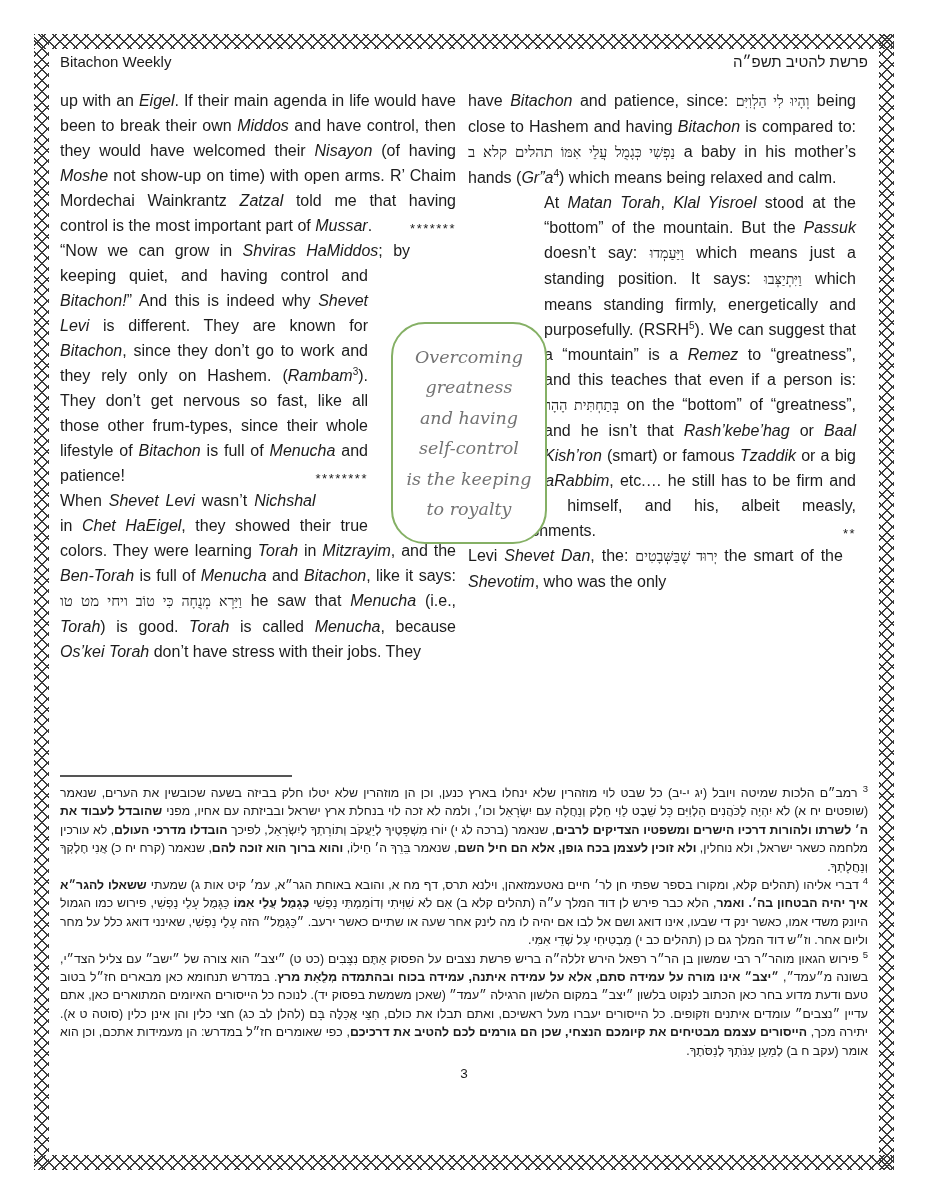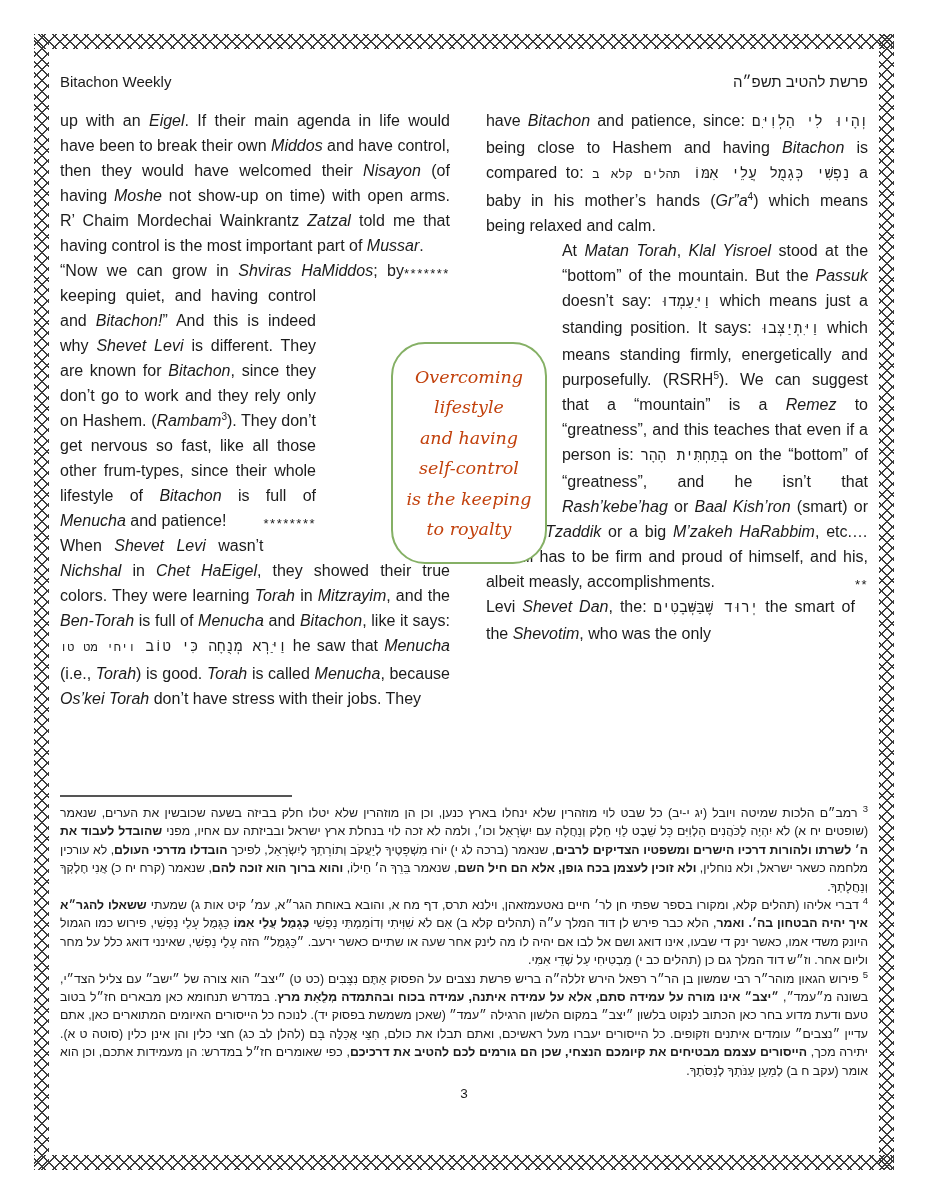--- a/index.html
+++ b/index.html
@@ -13,47 +13,47 @@
   .xh{
     background-image:
       repeating-linear-gradient(45deg,#3d3d3d 0,#3d3d3d 1.4px,transparent 1.4px,transparent 7.6px),
       repeating-linear-gradient(135deg,#3d3d3d 0,#3d3d3d 1.4px,transparent 1.4px,transparent 7.6px);
   }
   .f-top{position:absolute;top:0;left:0;right:0;height:15px;}
   .f-bottom{position:absolute;bottom:0;left:0;right:0;height:15px;}
   .f-left{position:absolute;left:0;top:0;bottom:0;width:15px;}
   .f-right{position:absolute;right:0;top:0;bottom:0;width:15px;}
 
-  .content{position:absolute;left:60px;right:59px;top:52px;margin-top:20px;}
+  .content{position:absolute;left:60px;right:59px;top:52px;}
   .header{display:flex;justify-content:space-between;align-items:baseline;font-size:15px;line-height:20px;}
 
-  .cols{position:relative;display:flex;gap:36px;margin-top:16px;min-height:676px;}
+  .cols{position:relative;display:flex;gap:12px;margin-top:16px;min-height:676px;}
   .colL{width:396px;}
   .colR{width:388px;}
   p{margin:0;font-size:16px;line-height:25px;text-align:justify;}
   .it{font-style:italic;}
   .bd{font-weight:bold;}
-  .he{font-family:Liberation Mono, monospace;font-size:14.2px;}
-  .sm{font-size:12px;}
+  .he{font-family:Liberation Serif, serif;font-size:14.2px;}
+  .sm{font-size:15px;}
   sup{font-size:10px;line-height:0;}
   .stars{float:right;font-size:13px;letter-spacing:1.5px;margin-top:3px;}
   .spacerL{float:right;width:84px;height:275px;margin-left:4px;}
   .spacerR{float:left;width:72px;height:275px;margin-right:4px;}
 
   .h-he{text-align:center;font-weight:bold;line-height:27px;}
   .h-he .he{font-size:17px;}
   .h-he .sm{font-size:11px;}
   .h-en{text-align:center;font-weight:bold;font-size:16.5px;line-height:27px;}
 
   .qbox{
     position:absolute;left:331px;top:234px;width:152px;height:218px;
     border:2px solid #85b065;border-radius:34px;background:#fff;
     display:flex;flex-direction:column;justify-content:center;align-items:center;
     font-family:"DejaVu Serif",serif;font-style:italic;font-size:17.5px;line-height:30.5px;
-    color:#c2410c;text-align:center;
+    color:#737373;text-align:center;
   }
 
   .fn-sep{width:232px;border-top:2.4px solid #555;margin:11px 0 7px 0;}
   .fn{font-size:12.3px;line-height:18.4px;direction:rtl;text-align:justify;
       font-family:Liberation Sans, sans-serif;}
   .fn sup{font-size:9.5px;}
   .pgnum{text-align:center;font-size:13.5px;margin-top:6px;}
 </style>
 </head>
 <body>
@@ -80,21 +80,21 @@
         <p><span>“Now we can grow in </span><span class="it">Shviras HaMiddos</span><span>; by</span><span class="spacerL"></span><span> keeping quiet, and having control and </span><span class="it">Bitachon!</span><span>” And this is indeed why </span><span class="it">Shevet Levi</span><span> is different. They are known for </span><span class="it">Bitachon</span><span>, since they don’t go to work and they rely only on Hashem. (</span><span class="it">Rambam</span><sup>3</sup><span>). They don’t get nervous so fast, like all those other frum-types, since their whole lifestyle of </span><span class="it">Bitachon</span><span> is full of </span><span class="it">Menucha</span><span> and patience!</span><span class="stars">********</span></p>
         <p><span>When </span><span class="it">Shevet Levi</span><span> wasn’t </span><span class="it">Nichshal</span><span> in </span><span class="it">Chet HaEigel</span><span>, they showed their true colors. They were learning </span><span class="it">Torah</span><span> in </span><span class="it">Mitzrayim</span><span>, and the </span><span class="it">Ben-Torah</span><span> is full of </span><span class="it">Menucha</span><span> and </span><span class="it">Bitachon</span><span>, like it says: </span><span class="he">וַיַּרְא מְנֻחָה כִּי טוֹב</span><span class="he"> </span><span class="he sm">ויחי מט טו</span><span> he saw that </span><span class="it">Menucha</span><span> (i.e., </span><span class="it">Torah</span><span>) is good. </span><span class="it">Torah</span><span> is called </span><span class="it">Menucha</span><span>, because </span><span class="it">Os’kei Torah</span><span> don’t have stress with their jobs. They</span></p>
       </div>
       <div class="colR">
         <p><span>have </span><span class="it">Bitachon</span><span> and patience, since: </span><span class="he">וְהָיוּ לִי הַלְוִיִּם</span><span> being close to Hashem and having </span><span class="it">Bitachon</span><span> is compared to: </span><span class="he">נַפְשִׁי כְּגָמֻל עֲלֵי אִמּוֹ</span><span class="he"> </span><span class="he sm">תהלים קלא ב</span><span> a baby in his mother’s hands (</span><span class="it">Gr”a</span><sup>4</sup><span>) which means being relaxed and calm.</span></p>
         <p><span>At </span><span class="it">Matan Torah</span><span>, </span><span class="it">Klal Yisroel</span><span> stood at the</span><span class="spacerR"></span><span> “bottom” of the mountain. But the </span><span class="it">Passuk</span><span> doesn’t say: </span><span class="he">וַיַּעַמְדוּ</span><span> which means just a standing position. It says: </span><span class="he">וַיִּתְיַצְּבוּ</span><span> which means standing firmly, energetically and purposefully. (RSRH</span><sup>5</sup><span>). We can suggest that a “mountain” is a </span><span class="it">Remez</span><span> to “greatness”, and this teaches that even if a person is: </span><span class="he">בְּתַחְתִּית הָהָר</span><span> on the “bottom” of “greatness”, and he isn’t that </span><span class="it">Rash’kebe’hag</span><span> or </span><span class="it">Baal Kish’ron</span><span> (smart) or famous </span><span class="it">Tzaddik</span><span> or a big </span><span class="it">M’zakeh HaRabbim</span><span>, etc.… he still has to be firm and proud of himself, and his, albeit measly, accomplishments.</span><span class="stars">**</span></p>
         <p><span>Levi </span><span class="it">Shevet Dan</span><span>, the: </span><span class="he">יְרוּד שֶׁבַּשְּׁבָטִים</span><span> the smart of the </span><span class="it">Shevotim</span><span>, who was the only</span></p>
       </div>
       <div class="qbox">
           <div>Overcoming</div>
-          <div>lifestyle</div>
+          <div>greatness</div>
           <div>and having</div>
           <div>self-control</div>
           <div>is the keeping</div>
           <div>to royalty</div>
         </div>
     </div>
 
     <div class="fn-sep"></div>
 
     <div>

